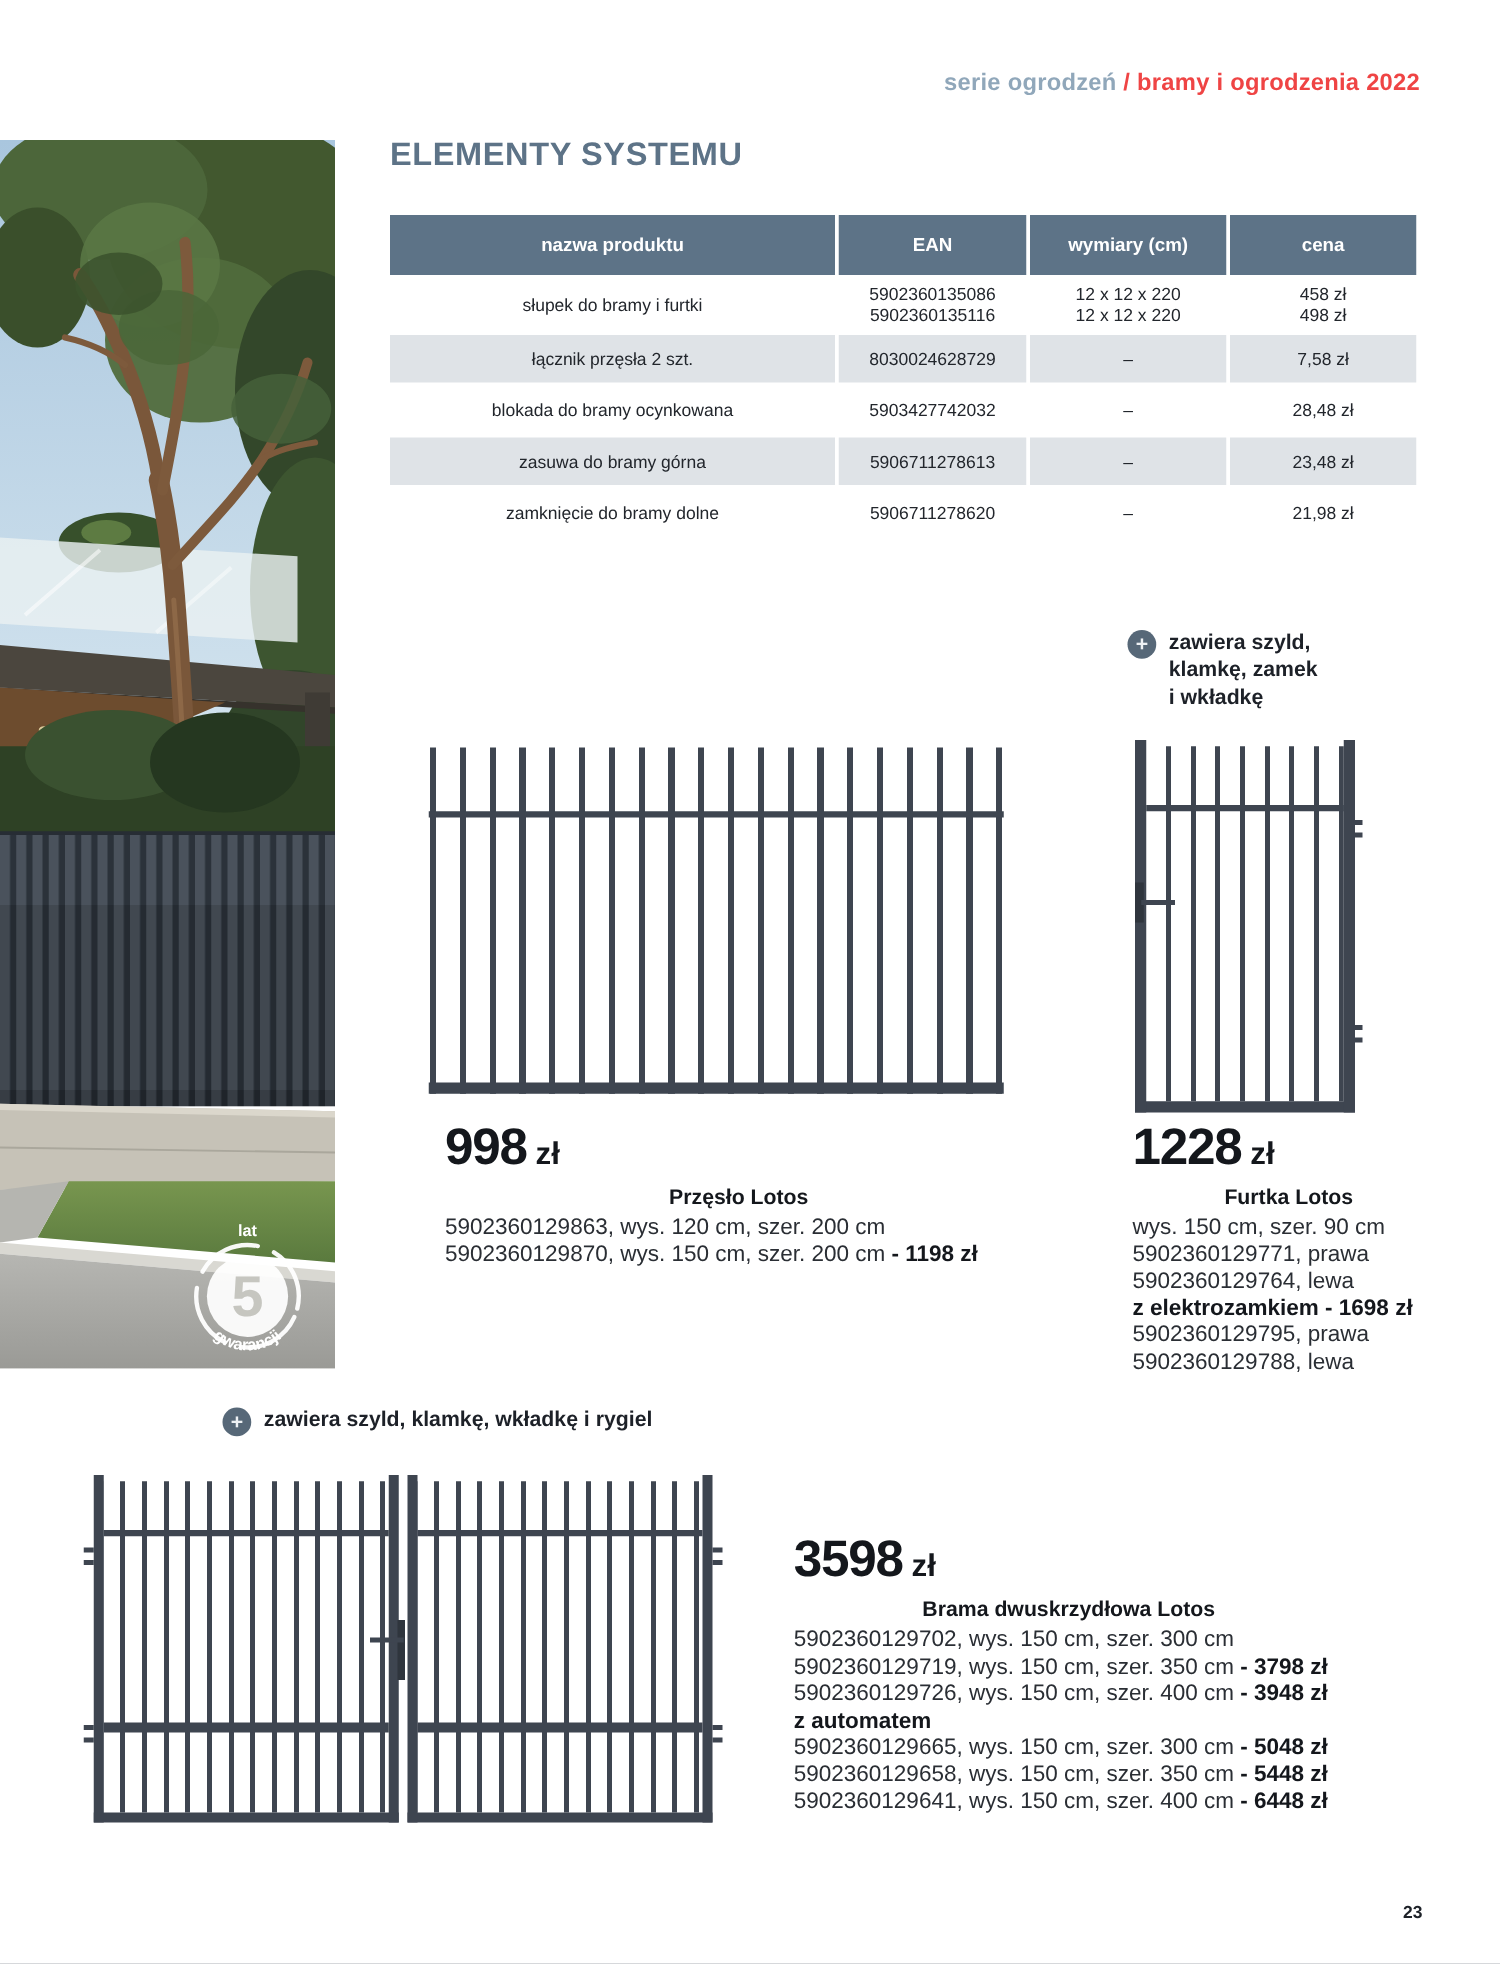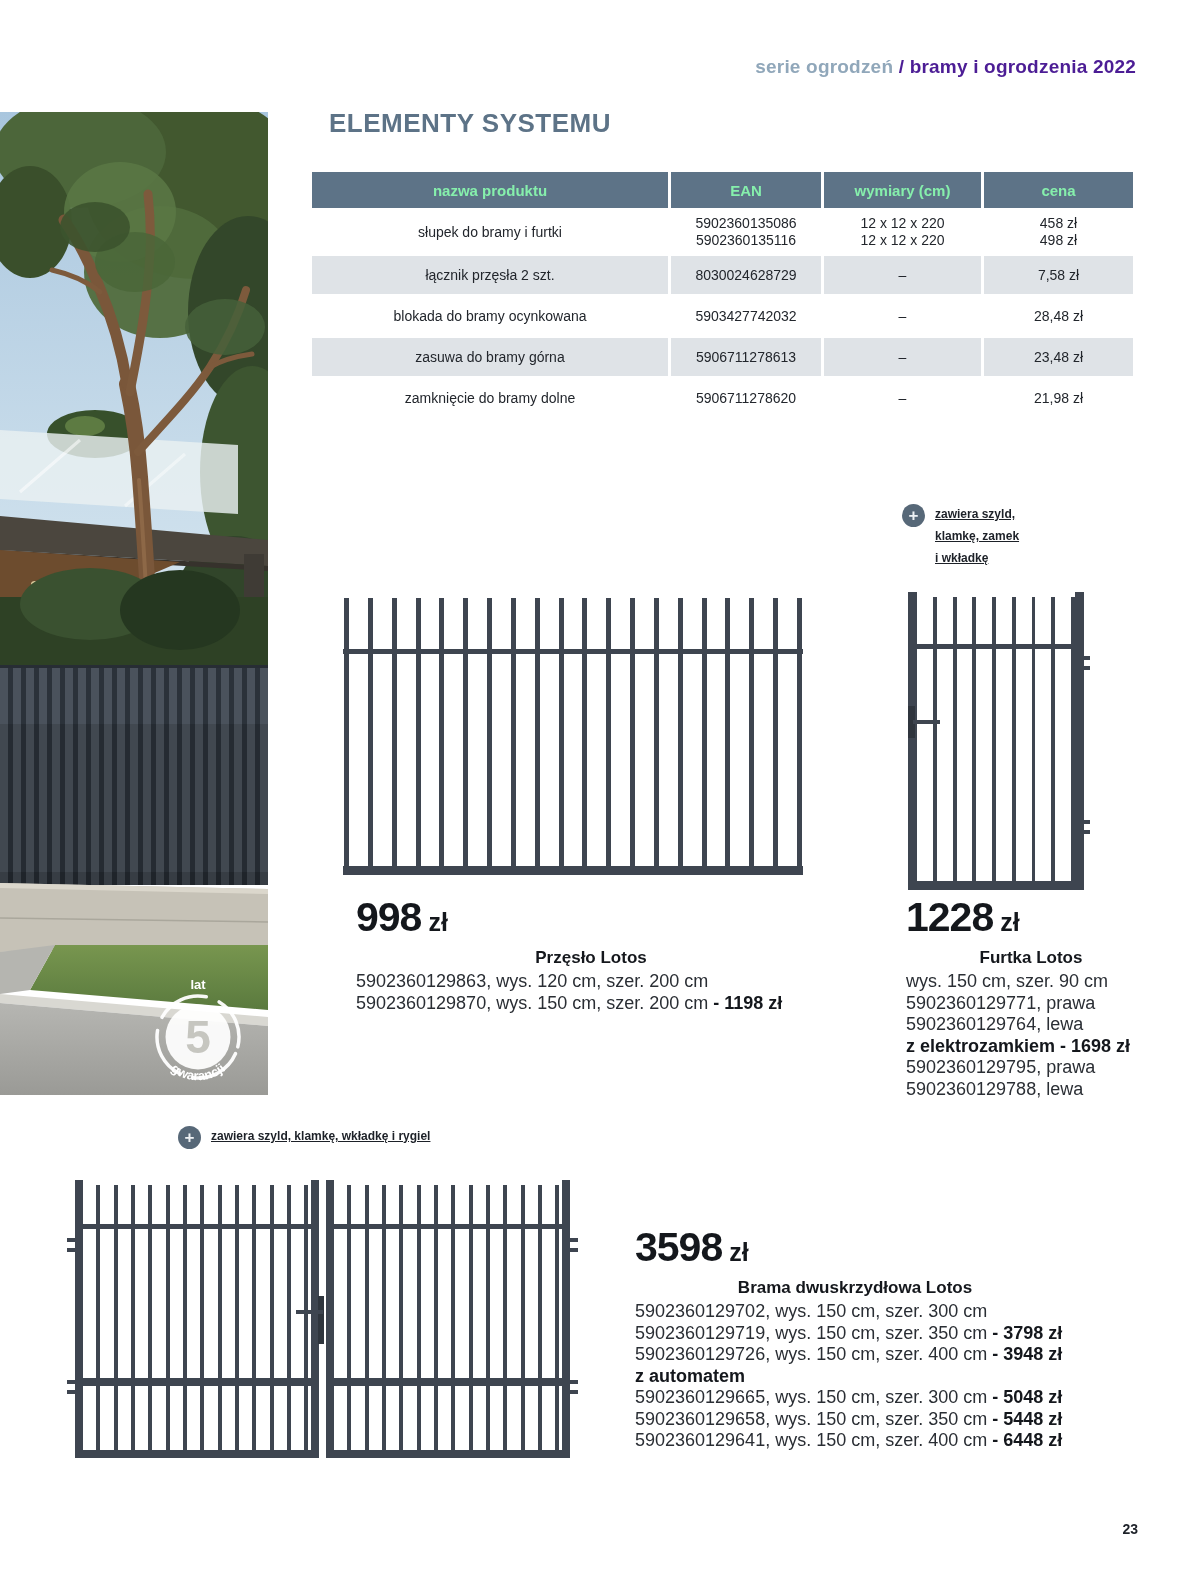--- a/index.html
+++ b/index.html
@@ -2,43 +2,43 @@
 <html lang="pl"><head>
 <meta charset="utf-8">
 <style>
   html,body {margin:0; padding:0; background:#9aa0a6;}
   .page {position:relative; width:1200px; height:1571px; background:#ffffff; overflow:hidden;
          font-family:"Liberation Sans", sans-serif; color:#1d2128;}
 
   
   .breadcrumb {position:absolute; top:56px; right:64px; font-size:19px; font-weight:700; letter-spacing:.2px;}
   .breadcrumb .light {color:#90a7ba;}
-  .breadcrumb .dark {color:#4c1d95;}
+  .breadcrumb .dark {color:#ef4444;}
 
   .section-title {position:absolute; left:312px; top:108px; font-size:26px; font-weight:800;
-                  color:#5d7387; letter-spacing:.5px;margin-left:17px;}
+                  color:#5d7387; letter-spacing:.5px;}
 
   
   .table {position:absolute; left:312px; top:172px; width:824px; display:grid;
           grid-template-columns:356px 150px 157px 149px; gap:3px;}
-  .th {background:#5d7387; color:#86efac; font-size:15px; font-weight:700; height:36px;
+  .th {background:#5d7387; color:#ffffff; font-size:15px; font-weight:700; height:48px;
        display:flex; align-items:center; justify-content:center;}
   .td {background:#ffffff; min-height:38px; display:flex; flex-direction:column; align-items:center;
        justify-content:center; font-size:14px; line-height:17px; padding:4px 6px; box-sizing:border-box;
        text-align:center; color:#22262c;}
   .td.alt {background:#dfe3e7;}
 
   
   .note {position:absolute; display:flex; gap:10px; align-items:flex-start;}
   .note .plus {width:23px; height:23px; border-radius:50%; background:#56римерjs} 
   .note .plus {width:23px; height:23px; border-radius:50%; background:#57płaceholder}
   .note .plus {width:23px; height:23px; border-radius:50%; background:#576878; color:#eef1f4;
                display:flex; align-items:center; justify-content:center; font-size:17px; font-weight:700;
                line-height:1; flex:0 0 23px; margin-top:1px;}
-  .note .txt {font-size:12px; font-weight:700; line-height:22px; white-space:pre-line; color:#1d2128;text-decoration:underline;}
+  .note .txt {font-size:17px; font-weight:700; line-height:22px; white-space:pre-line; color:#1d2128;}
 
   
   .product {position:absolute;}
   .price {font-weight:800; color:#14171c; line-height:1; display:flex; align-items:baseline;}
   .price .num {font-size:41px; letter-spacing:-1px;}
   .price .cur {font-size:25px; margin-left:7px;}
   .pname {font-size:17px; font-weight:800; margin-top:10px; color:#14171c;text-align:center;}
   .lines {font-size:18px; line-height:21.5px; margin-top:3px; color:#2a2e34;}
   .lines .b {font-weight:800; color:#14171c;}
 

